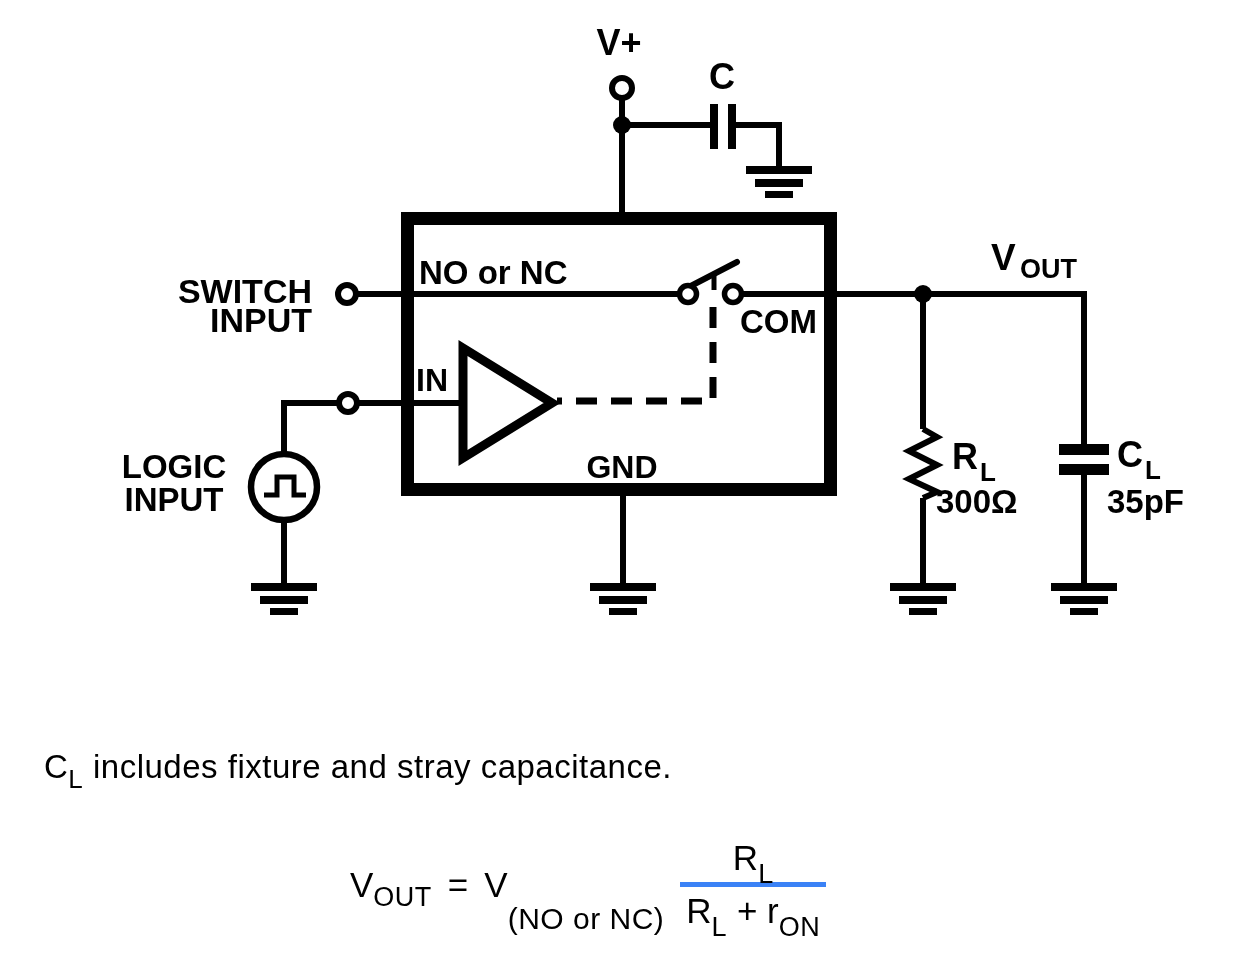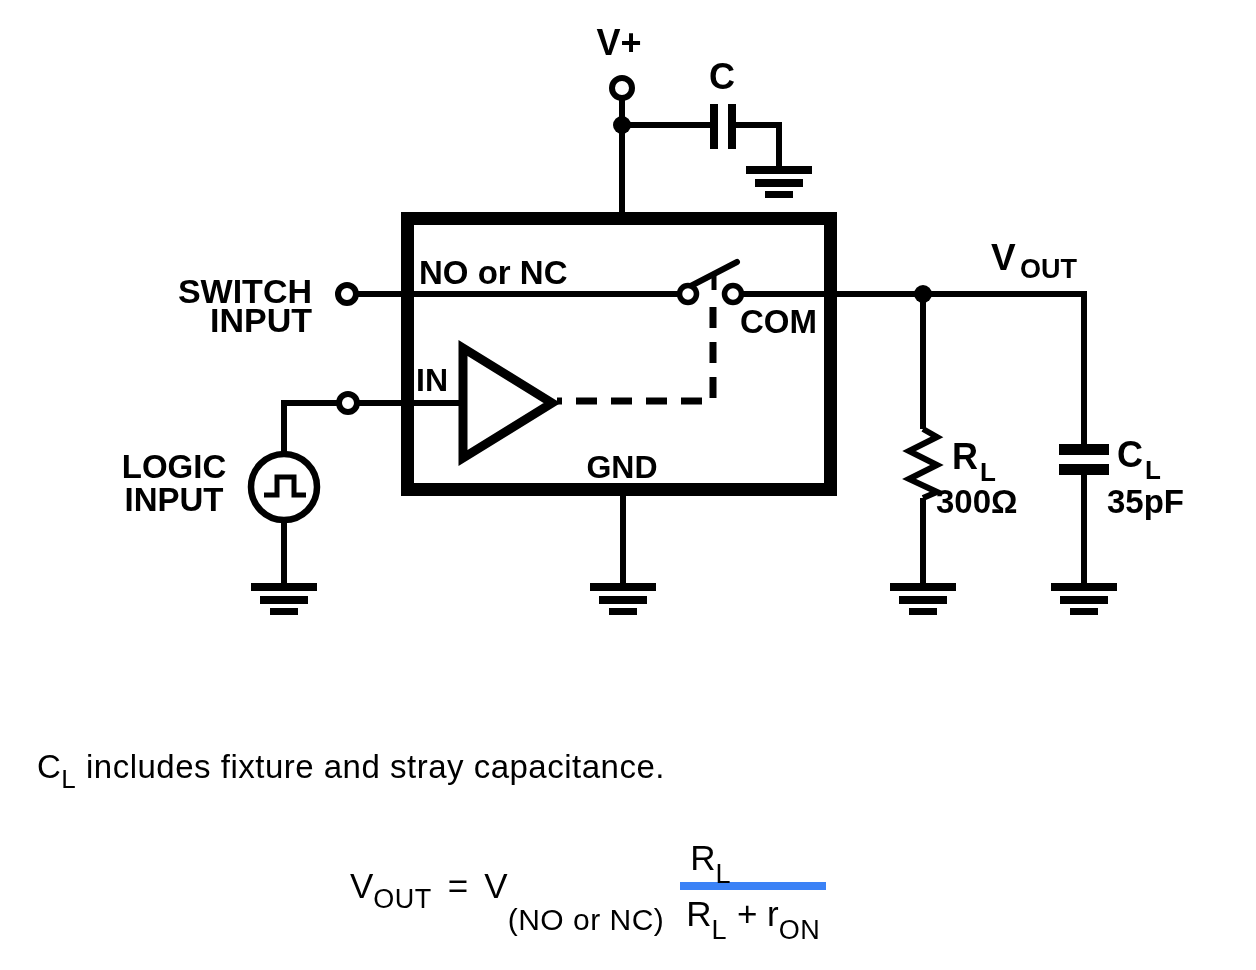--- a/index.html
+++ b/index.html
@@ -1,30 +1,30 @@
 <!DOCTYPE html>
 <html><head>
 <meta charset="utf-8">
 <style>
   html,body{margin:0;padding:0;background:#ffffff;}
   #page{position:relative;width:1256px;height:970px;background:#ffffff;overflow:hidden;
         font-family:"Liberation Sans",sans-serif;color:#000;}
   svg{position:absolute;left:0;top:0;}
   .lbl{font-family:"Liberation Sans",sans-serif;font-weight:bold;fill:#000000;}
-  .note{position:absolute;left:37px;top:748px;font-size:33px;font-weight:400;
+  .note{position:absolute;left:44px;top:748px;font-size:33px;font-weight:400;
         letter-spacing:0.5px;white-space:nowrap;}
   .subs{font-size:26px;position:relative;top:10px;}
   .formula{position:absolute;left:350px;top:838px;display:flex;align-items:center;
            font-size:35px;font-weight:400;white-space:nowrap;}
   .fsub{font-size:27px;position:relative;top:13px;letter-spacing:0.5px;}
   .fsub-big{font-size:30px;position:relative;top:14px;letter-spacing:0.5px;margin-top:40px;}
   .feq{margin:0 16px;}
-  .frac{display:inline-flex;flex-direction:column;margin-left:16px;}
+  .frac{display:inline-flex;flex-direction:column;align-items:center;margin-left:16px;}
   .fnum{padding:0 10px 4px 10px;}
-  .fden{border-top:8px solid #3b82f6;padding:4px 6px 0 6px;}
+  .fden{border-top:5px solid #3b82f6;padding:4px 6px 0 6px;}
 </style>
 </head>
 <body>
 
 <div id="page">
 
   <svg width="1256" height="970" viewBox="0 0 1256 970">
 
     <rect x="407.5" y="218.5" width="423" height="271" fill="#ffffff" stroke="#000000" stroke-width="13"></rect>
 

